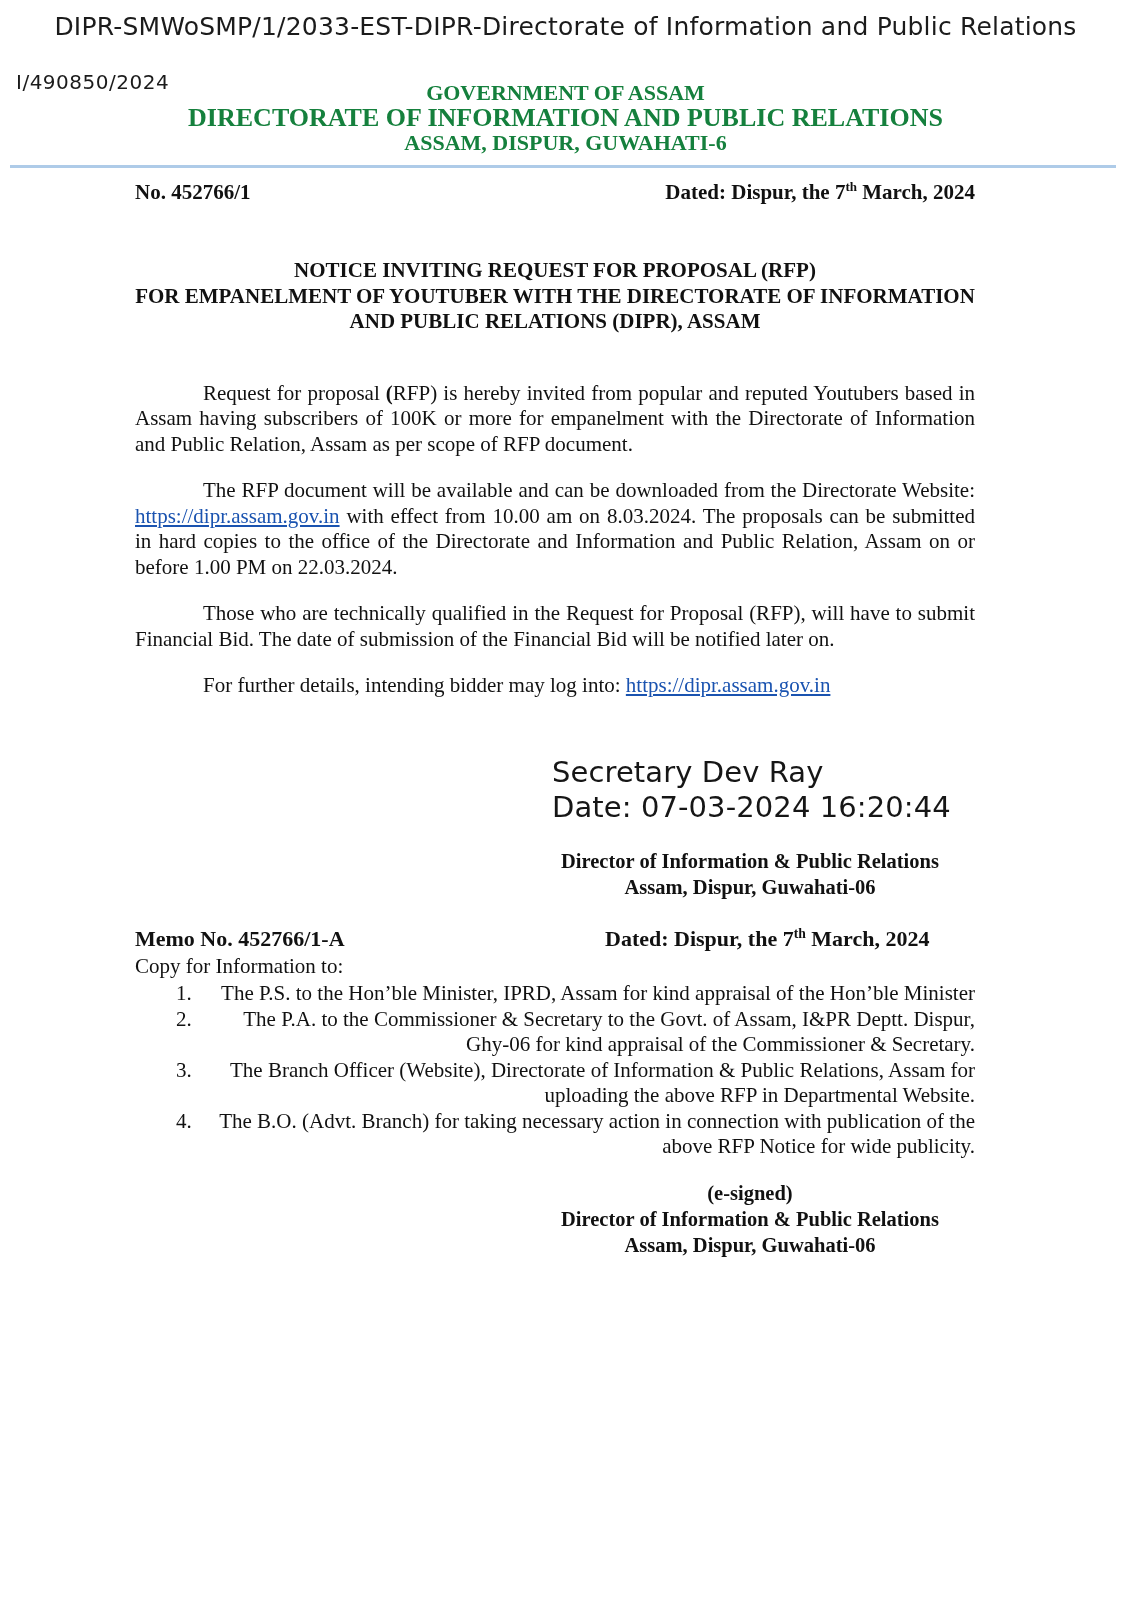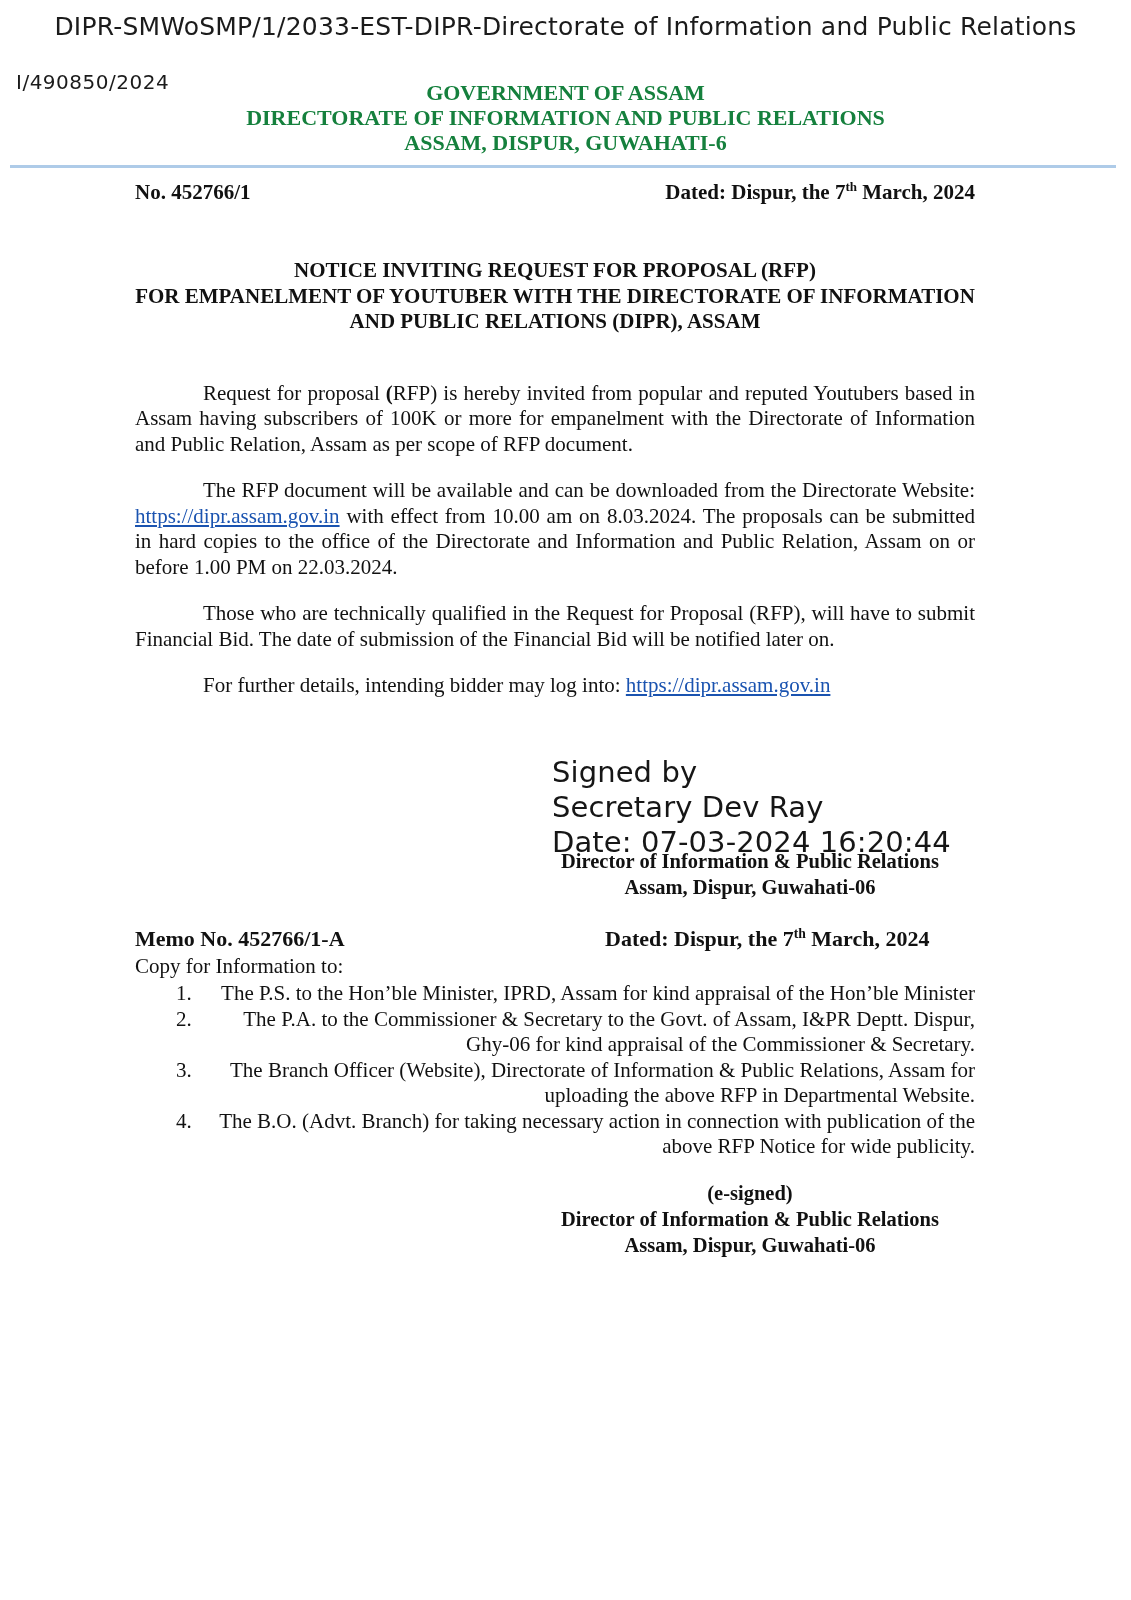--- a/index.html
+++ b/index.html
@@ -54,21 +54,21 @@
     position: absolute;
     top: 80px;
     left: 0;
     width: 1131px;
     text-align: center;
     font-family: "Liberation Serif", "DejaVu Serif", serif;
     font-weight: bold;
     color: #15803d;
   }
   .masthead .m1 { font-size: 22px; line-height: 25px; }
-  .masthead .m2 { font-size: 22px; line-height: 25px; }
+  .masthead .m2 { font-size: 26px; line-height: 25px; }
   .masthead .m3 { font-size: 22px; line-height: 25px; }
 
   .rule {
     position: absolute;
     top: 157px;
     left: 10px;
     width: 1106px;
     height: 3px;
     background: #aecbe8;
     border: 0;
@@ -228,21 +228,20 @@
     <p class="para"><span>The RFP document will be available and can be downloaded from the Directorate Website: </span><a class="link" href="#">https://dipr.assam.gov.in</a><span> with effect from 10.00 am on 8.03.2024. The proposals can be submitted in hard copies to the office of the Directorate and Information and Public Relation, Assam on or before 1.00 PM on 22.03.2024.</span></p>
 
     <p class="para">Those who are technically qualified in the Request for Proposal (RFP), will have to submit Financial Bid. The date of submission of the Financial Bid will be notified later on.</p>
 
     <p class="para tight"><span>For further details, intending bidder may log into: </span><a class="link" href="#">https://dipr.assam.gov.in</a></p>
 
   </div>
 
   <div class="sign-area">
     <div class="esign-stamp">
-      <div>Signed by</div>
       <div>Secretary Dev Ray</div>
       <div>Date: 07-03-2024 16:20:44</div>
     </div>
     <div class="sign-title">
       <div>Director of Information &amp; Public Relations</div>
       <div>Assam, Dispur, Guwahati-06</div>
     </div>
   </div>
 
   <div class="memo-wrap">

